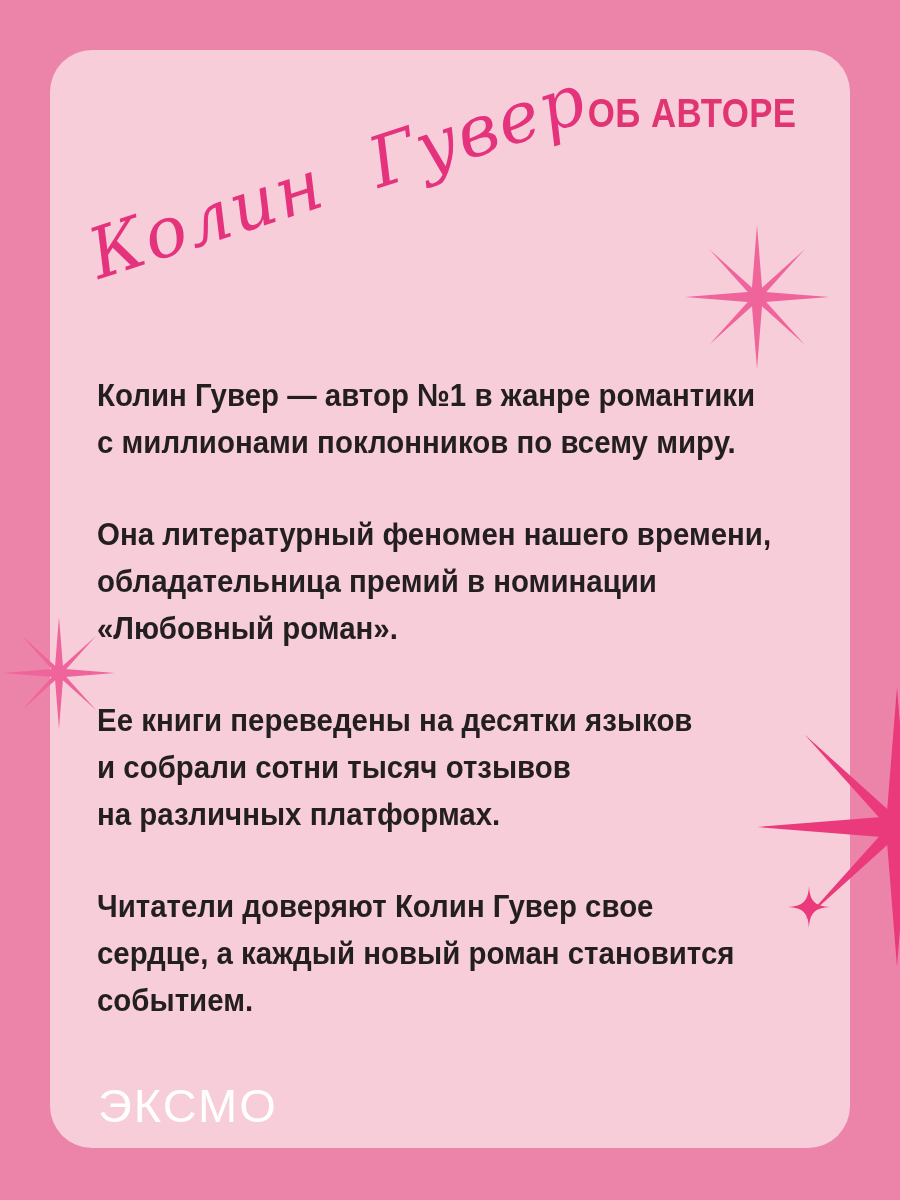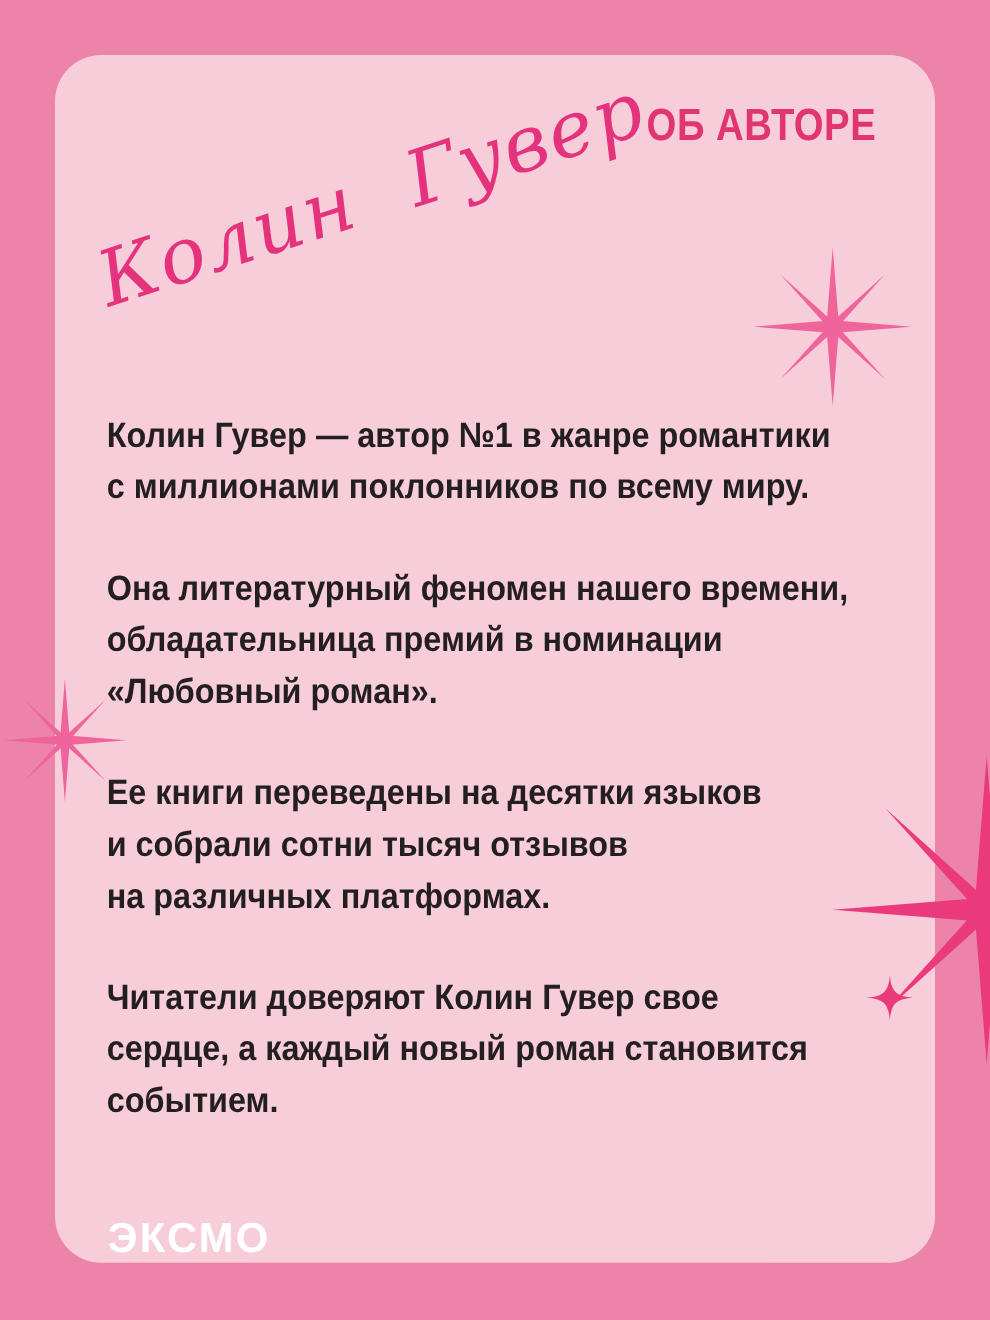--- a/index.html
+++ b/index.html
@@ -65,24 +65,23 @@
     font-weight: 700;
     line-height: 47px;
     white-space: pre-line;
   }
   .paragraphs p + p { margin-top: 45px; }
   .logo {
     position: absolute;
     left: 48px;
     top: 1028px;
     color: #ffffff;
-    font-size: 38px;
-    font-weight: 700;
+    font-size: 47px;
+    font-weight: 400;
     letter-spacing: 2px;
-    margin-top: 27px;
   }
   .star { position: absolute; }
   .star-soft  { fill: #ef649b; }
   .star-strong{ fill: #ea3a7c; }
 </style>
 </head>
 <body>
 
 <svg width="0" height="0" style="position:absolute">
   <defs>

